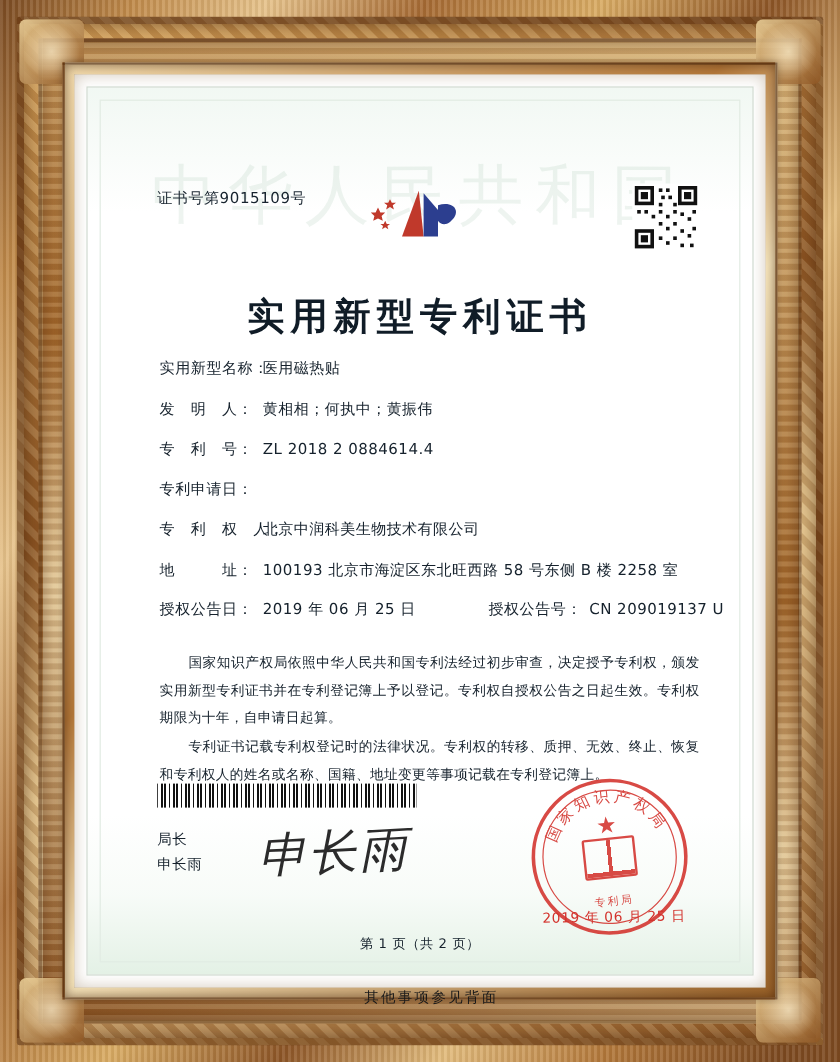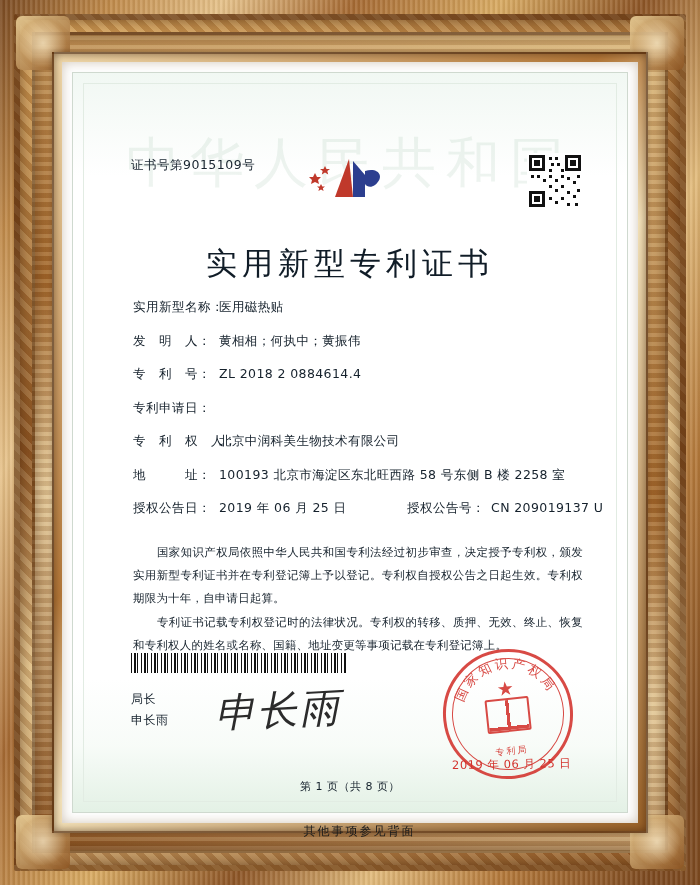--- a/index.html
+++ b/index.html
@@ -140,21 +140,21 @@
     background: #fff;
   }
 
   
   .title {
     position: absolute;
     left: 0; right: 0;
     top: 170px;
     text-align: center;
     font-size: 31px;
-    font-weight: normal;
+    font-weight: bold;
     letter-spacing: 5px;
     color: #101c27;
   }
 
   
   .fields {
     position: absolute;
     left: 60px;
     top: 228px;
     right: 46px;
@@ -459,16 +459,16 @@
       <text font-size="13" fill="#d3322c" letter-spacing="3" font-family="DejaVu Sans, sans-serif">
         <textPath href="#sealArc" startOffset="50%" text-anchor="middle">国家知识产权局</textPath>
       </text>
     </svg>
     <div class="star">★</div>
     <div class="emblem"></div>
     <div class="bottom-txt">专利局</div>
   </div>
   <div class="seal-date">2019 年 06 月 25 日</div>
 
-  <div class="page-num">第 1 页（共 8 页）</div>
+  <div class="page-num">第 1 页（共 2 页）</div>
 </div>
 
 <div class="back-note">其他事项参见背面</div>
 
 </body></html>

